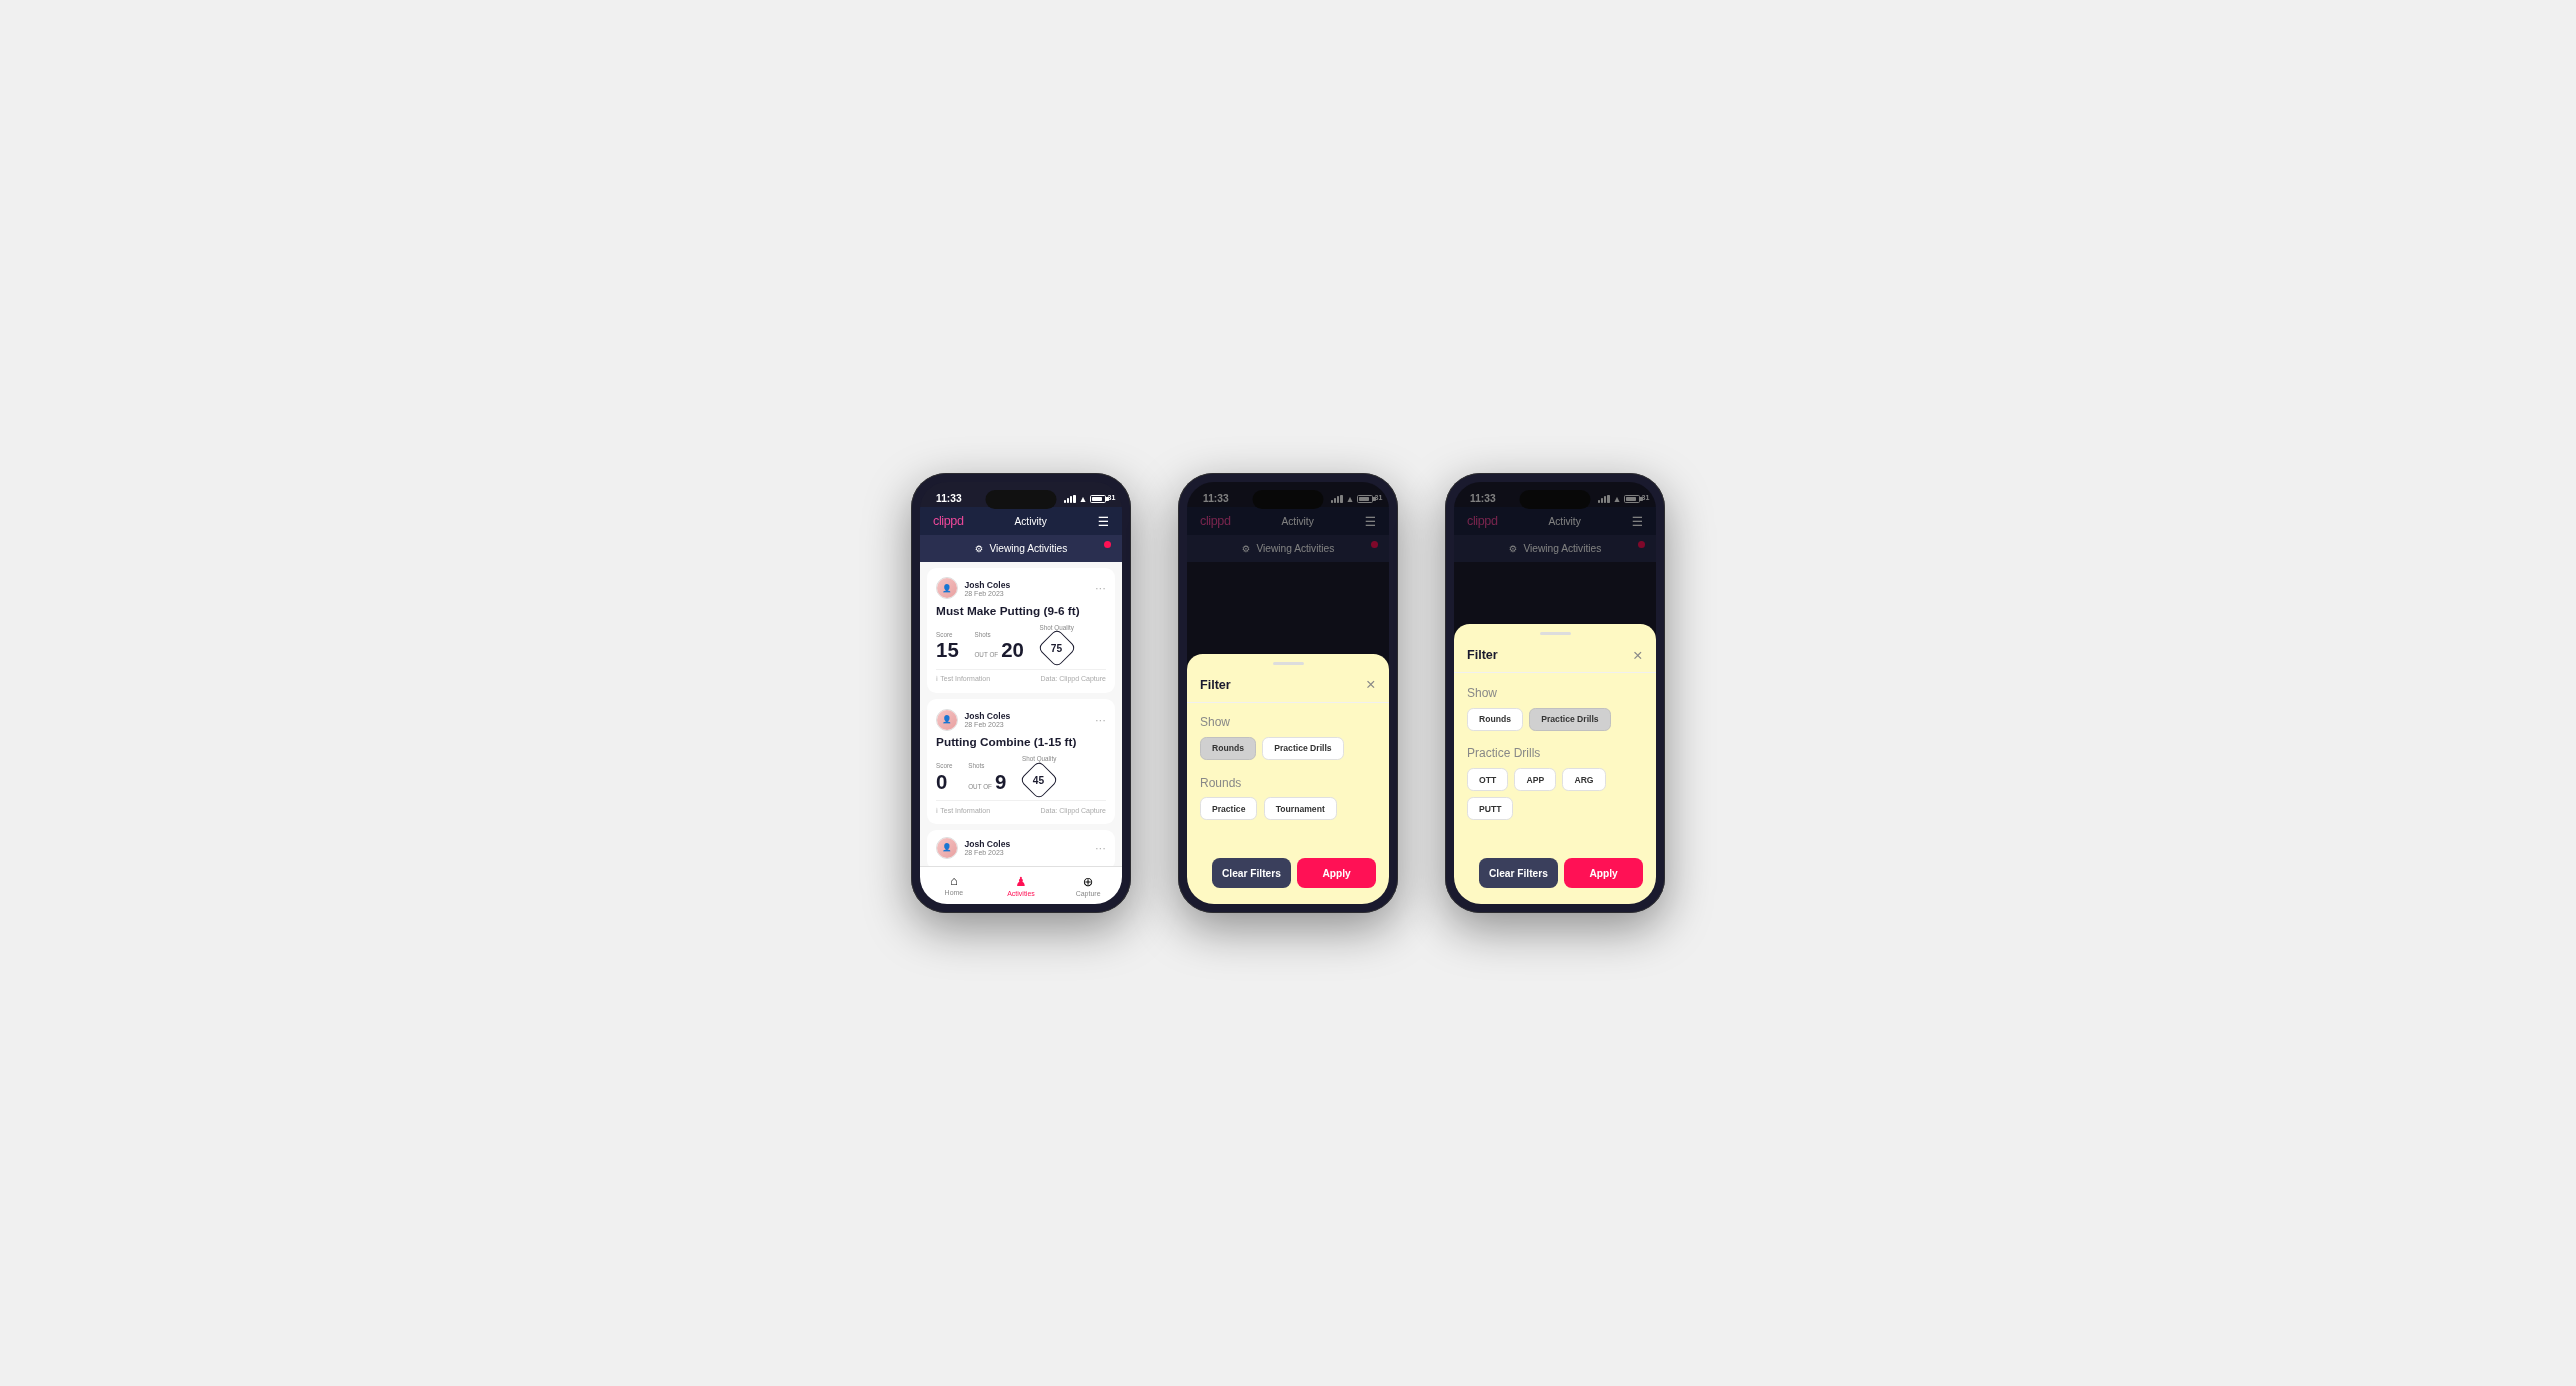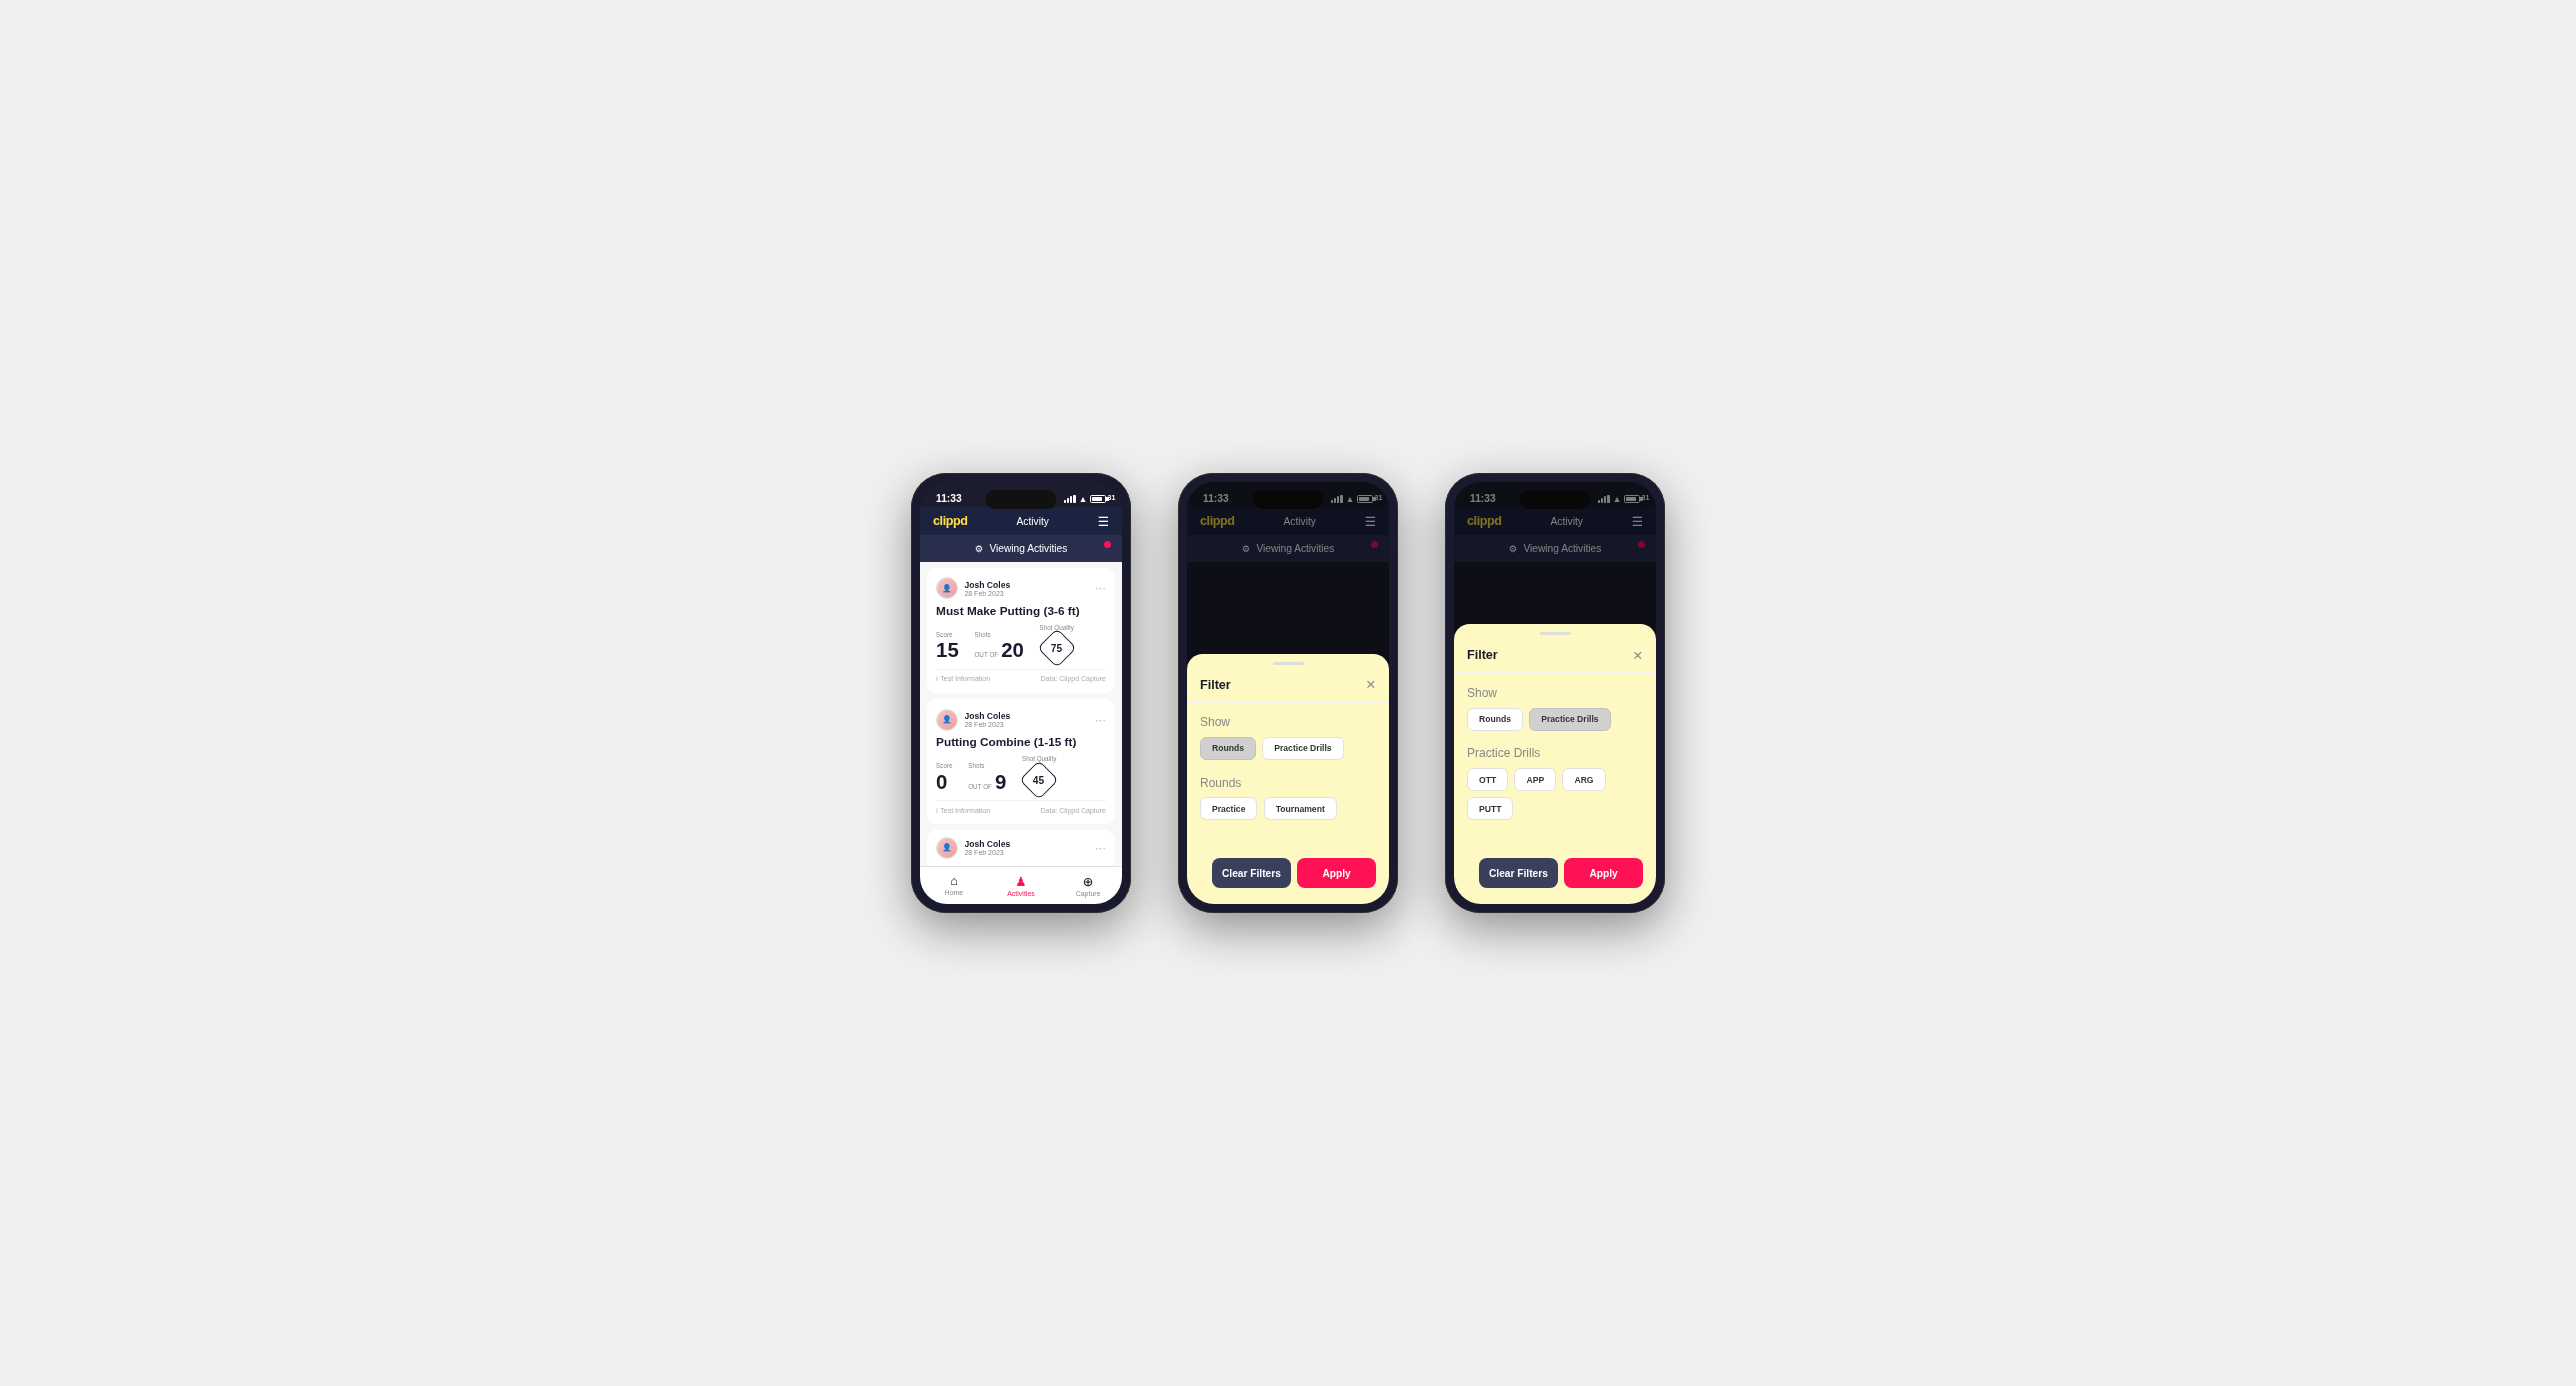--- a/index.html
+++ b/index.html
@@ -88,22 +88,22 @@
     
     .app-header {
       background: #1c2340;
       padding: 6.3px 12.6px;
       display: flex;
       justify-content: space-between;
       align-items: center;
       flex-shrink: 0;
     }
     .logo {
-      color: #fde047;
-      font-weight: 700;
+      color: #ec4899;
+      font-weight: 400;
       font-size: 12.6px;
       letter-spacing: -0.4px;
     }
     .header-title { color: white; font-size: 10.2px; font-weight: 500; }
     .hamburger { color: white; font-size: 12.6px; }
 
     
     .viewing-bar {
       background: #2a2f50;
       padding: 7.8px 12.6px;
@@ -314,21 +314,21 @@
                 <div class="avatar">
                   <div class="avatar-img">👤</div>
                 </div>
                 <div>
                   <div class="user-name">Josh Coles</div>
                   <div class="user-date">28 Feb 2023</div>
                 </div>
               </div>
               <span class="more-dots">···</span>
             </div>
-            <div class="activity-title">Must Make Putting (3-6 ft)</div>
+            <div class="activity-title">Must Make Putting (9-6 ft)</div>
             <div class="score-row">
               <div class="score-block">
                 <label>Score</label>
                 <div class="score-value">
                   <span>15</span>
                 </div>
               </div>
               <div class="score-block">
                 <label>Shots</label>
                 <div class="score-value">

